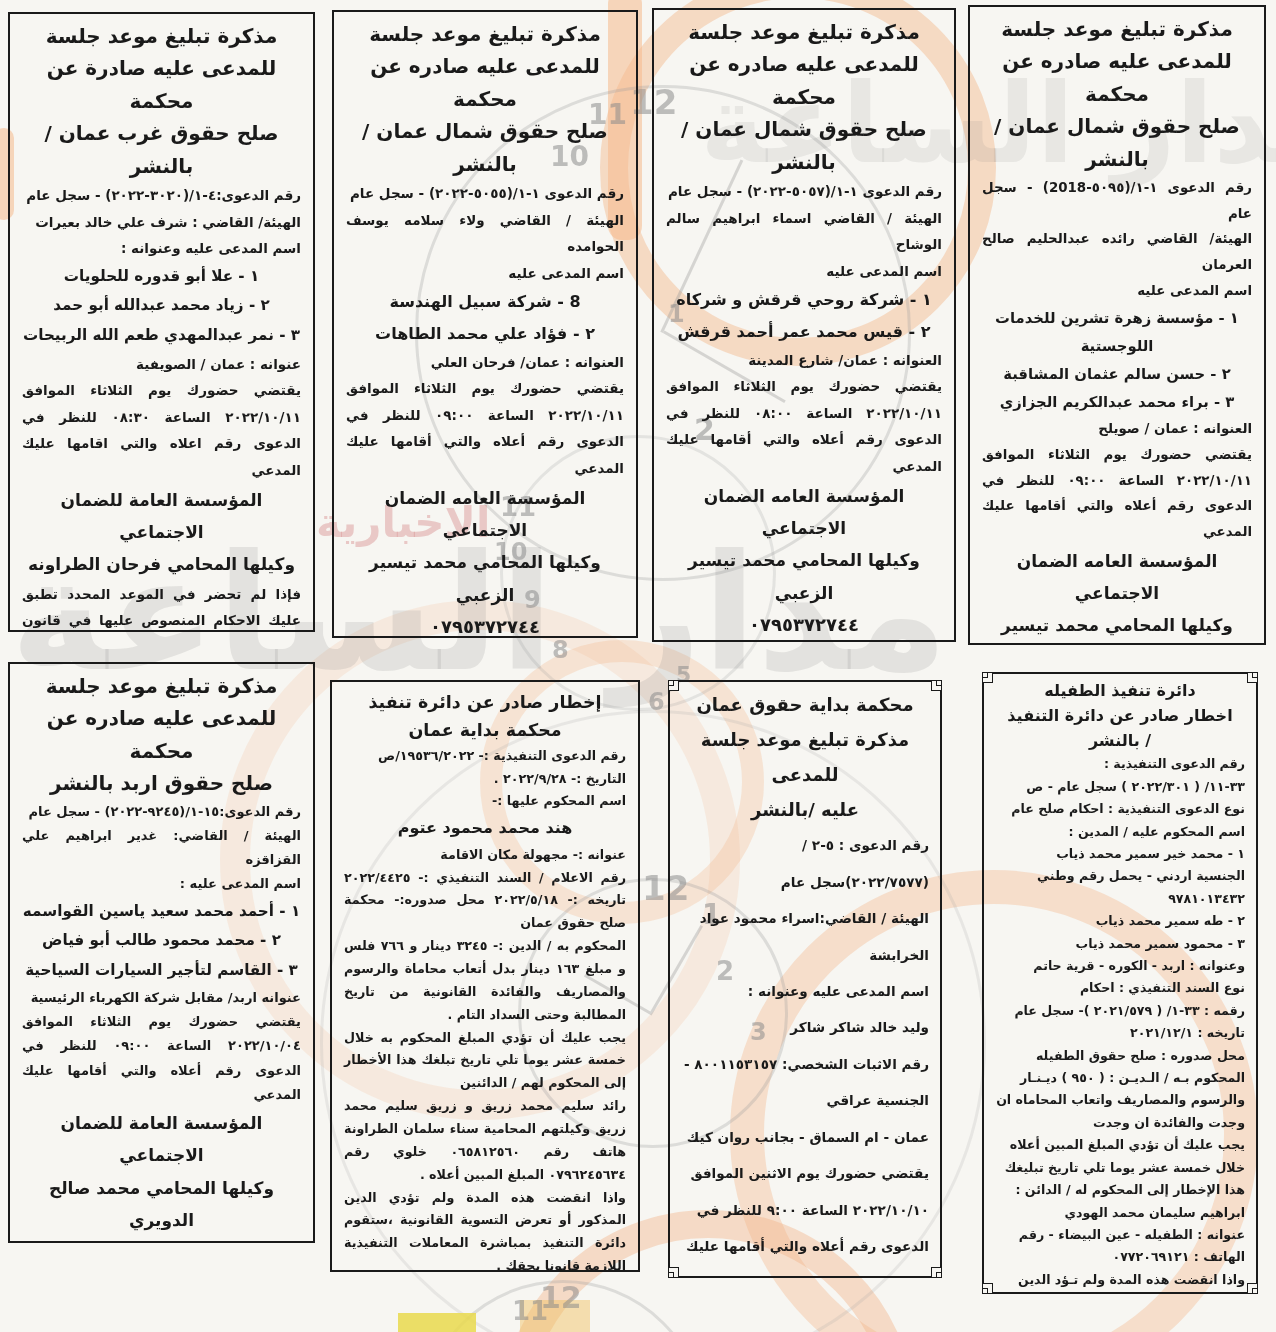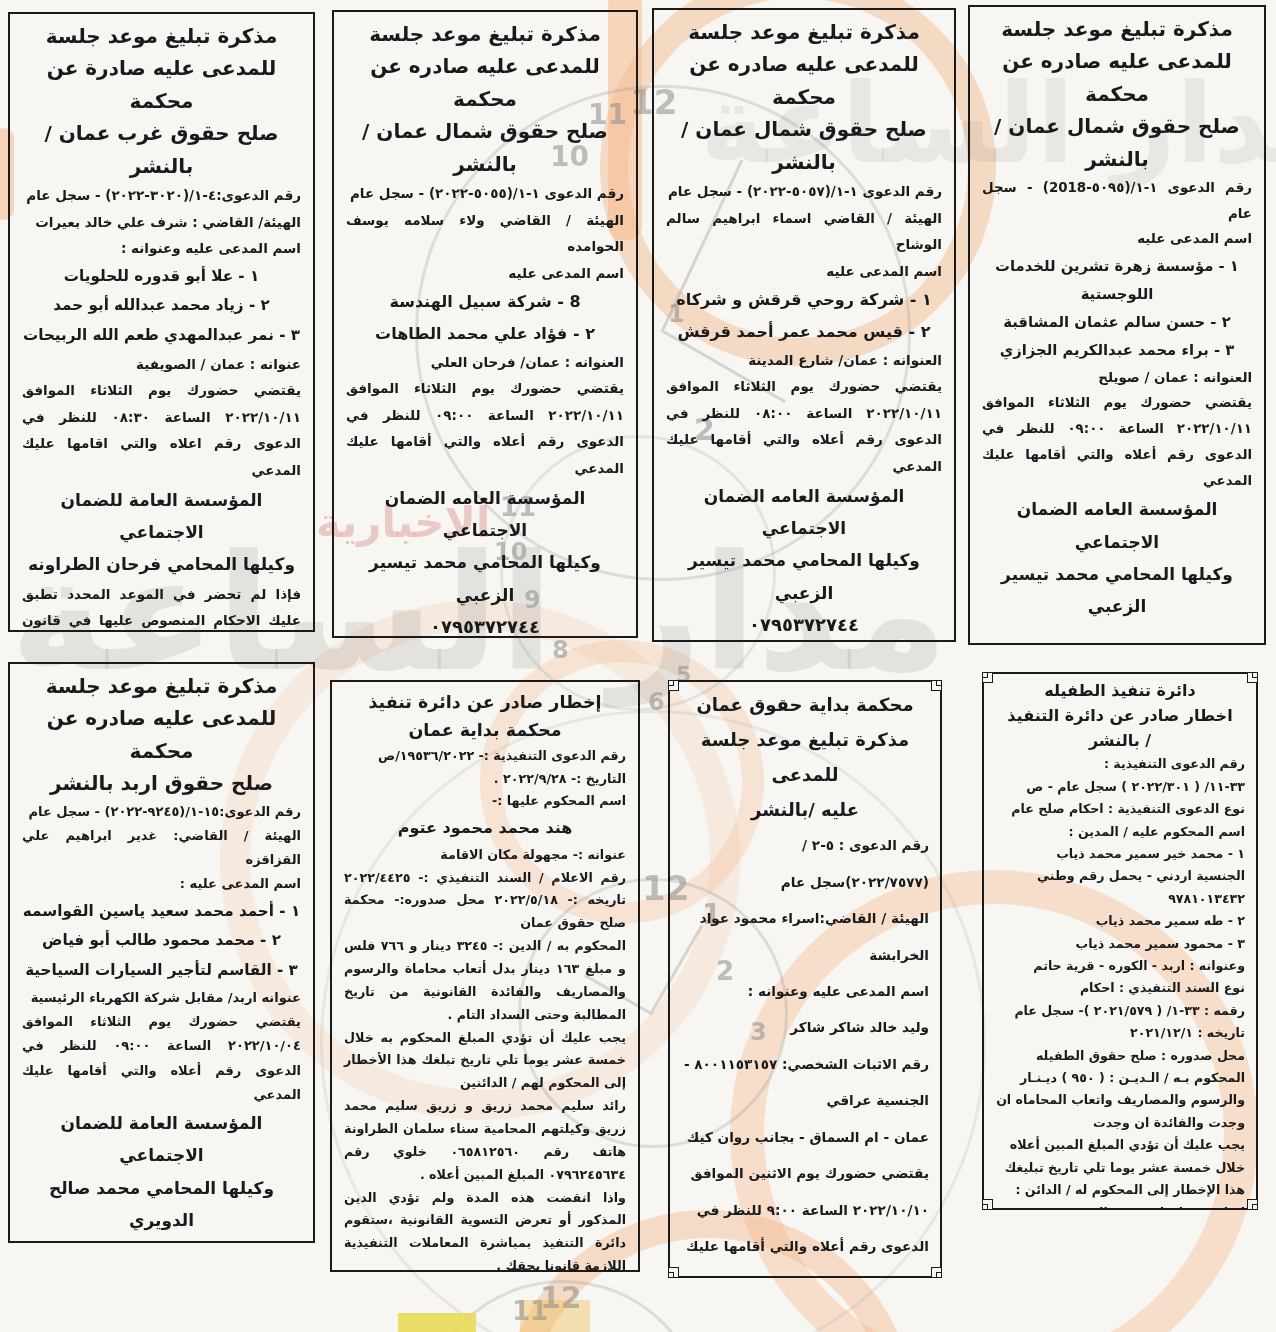--- a/index.html
+++ b/index.html
@@ -41,21 +41,21 @@
   .h{font-size:20px;line-height:1.62;text-align:center;font-weight:800;}
   .b{font-size:13.5px;line-height:1.97;text-align:justify;text-align-last:right;}
   .n{font-size:16px;line-height:1.95;text-align:center;font-weight:800;}
   .c{font-size:17px;line-height:1.9;text-align:center;font-weight:800;}
   .p{font-size:18px;line-height:1.75;text-align:center;font-weight:700;}
 
   .n0{left:968px;top:5px;width:298px;height:640px;}
   .n1{left:652px;top:8px;width:304px;height:634px;}
   .n2{left:332px;top:10px;width:306px;height:628px;}
   .n3{left:8px;top:12px;width:307px;height:620px;}
-  .n4{left:982px;top:672px;width:276px;height:538px;}
+  .n4{left:982px;top:672px;width:276px;height:622px;}
   .n5{left:668px;top:680px;width:274px;height:598px;}
   .n6{left:330px;top:680px;width:310px;height:592px;}
   .n7{left:8px;top:662px;width:307px;height:581px;}
 
   .n0 .b{font-size:13.4px;line-height:1.92;}
   .n0 .n{font-size:14.8px;line-height:1.9;}
   .n3 .n,.n7 .n{font-size:15.2px;}
   .n4 .h{font-size:16px;line-height:1.55;}
   .n4 .b{font-size:12.6px;line-height:1.78;text-align:right;}
   .n5 .h{font-size:18px;line-height:1.95;}
@@ -115,20 +115,21 @@
       <span class="wm-digit" style="left: 648px; top: 688px; font-size: 24px;">6</span>
       <span class="wm-digit" style="left: 540px; top: 1280px; font-size: 30px;">12</span>
       <span class="wm-digit" style="left: 512px; top: 1296px; font-size: 26px;">11</span>
     </div>
 
   <section class="notice n0">
       <div class="ln h">مذكرة تبليغ موعد جلسة</div>
       <div class="ln h">للمدعى عليه صادره عن محكمة</div>
       <div class="ln h">صلح حقوق شمال عمان / بالنشر</div>
       <div class="ln b">رقم الدعوى ١-١/(٥٠٩٥-2018) - سجل عام</div>
+      <div class="ln b">الهيئة/ القاضي رائده عبدالحليم صالح العرمان</div>
       <div class="ln b">اسم المدعى عليه</div>
       <div class="ln n">١ - مؤسسة زهرة تشرين للخدمات اللوجستية</div>
       <div class="ln n">٢ - حسن سالم عثمان المشاقبة</div>
       <div class="ln n">٣ - براء محمد عبدالكريم الجزازي</div>
       <div class="ln b">العنوانه : عمان / صويلح</div>
       <div class="ln b">يقتضي حضورك يوم الثلاثاء الموافق ٢٠٢٢/١٠/١١ الساعة ٠٩:٠٠ للنظر في الدعوى رقم أعلاه والتي أقامها عليك المدعي</div>
       <div class="ln c">المؤسسة العامه الضمان الاجتماعي</div>
       <div class="ln c">وكيلها المحامي محمد تيسير الزعبي</div>
     </section>
   <section class="notice n1">

